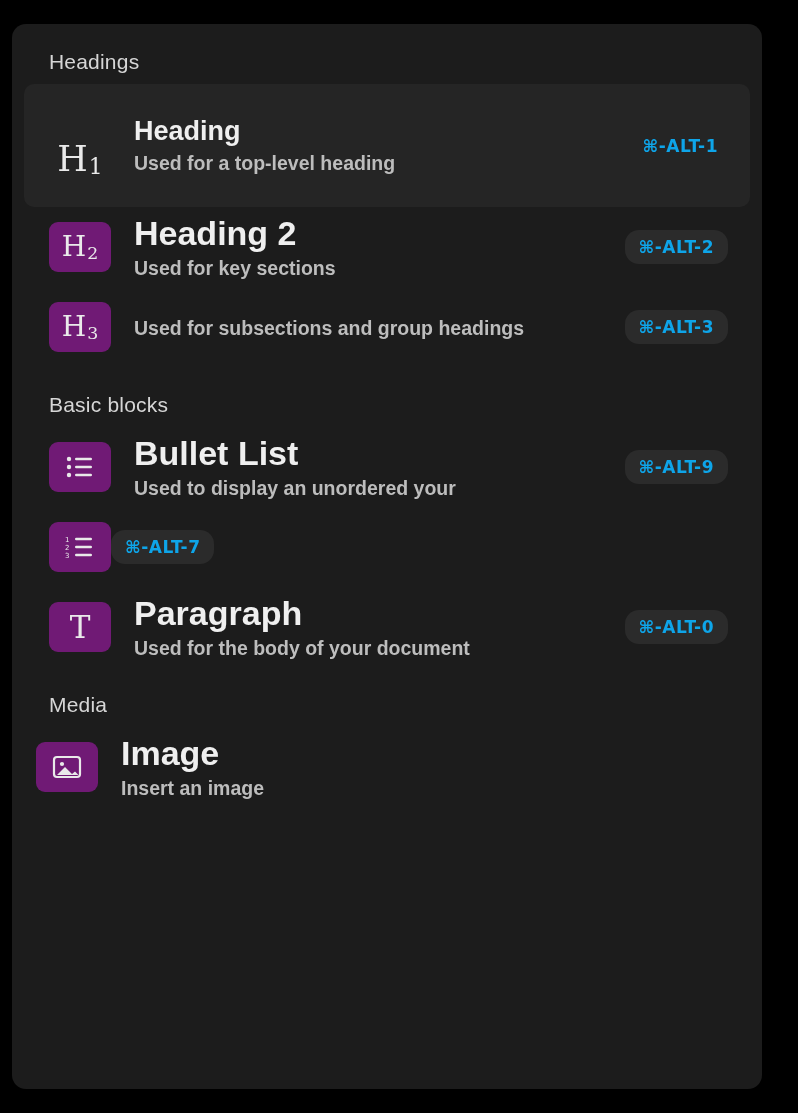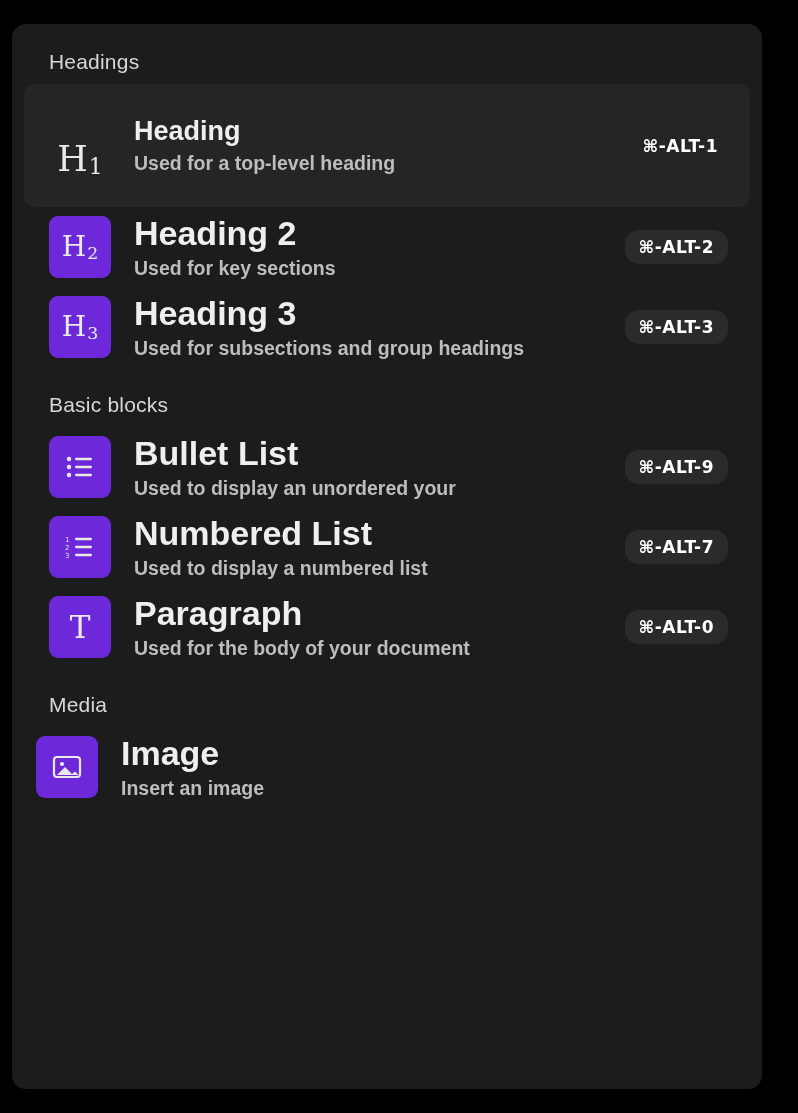--- a/index.html
+++ b/index.html
@@ -36,23 +36,23 @@
     border-radius: 10px;
     box-sizing: border-box;
     height: 80px;
   }
   .item.selected {
     background: #252525;
     height: 123px;
   }
   .icon-box {
     width: 62px;
-    height: 62px;
+    height: 50px;
     border-radius: 9px;
-    background: #6d28d9;
+    background: #701a75;
     display: flex;
     align-items: center;
     justify-content: center;
     flex: 0 0 auto;
     color: #e9e9e9;
   }
   .item.selected .icon-box {
     background: transparent;
     width: 62px;
     height: 62px;
@@ -97,21 +97,21 @@
   .item.selected .title { font-size: 27px; }
   .desc {
     color: #bdbdbd;
     font-size: 19.5px;
     line-height: 1.25;
     margin-top: 3px;
     white-space: nowrap;
   }
   .shortcut {
     flex: 0 0 auto;
-    color: #ffffff;
+    color: #0ea5e9;
     font-family: "DejaVu Sans", sans-serif;
     font-weight: bold;
     font-size: 17px;
     letter-spacing: 0.5px;
     background: #2b2b2b;
     border-radius: 14px;
     padding: 7px 14px;
     margin-right: 6px;
     white-space: nowrap;
   }
@@ -148,21 +148,20 @@
       <div class="desc">Used for key sections</div>
     </div>
     <div class="shortcut">⌘-ALT-2</div>
   </div>
 
   <div class="item">
     <div class="icon-box">
       <span class="htext h23text"><span>H</span><span class="num">3</span></span>
     </div>
     <div class="labels">
-      <div class="title">Heading 3</div>
       <div class="desc">Used for subsections and group headings</div>
     </div>
     <div class="shortcut">⌘-ALT-3</div>
   </div>
 
   <div class="group-label">Basic blocks</div>
 
   <div class="item">
     <div class="icon-box">
       <svg width="30" height="24" viewBox="0 0 30 24" fill="none">
@@ -185,24 +184,20 @@
     <div class="icon-box">
       <svg width="30" height="24" viewBox="0 0 30 24" fill="none">
         <text x="0" y="6.5" font-family="DejaVu Sans, sans-serif" font-size="7" fill="#e9e9e9">1</text>
         <text x="0" y="14.5" font-family="DejaVu Sans, sans-serif" font-size="7" fill="#e9e9e9">2</text>
         <text x="0" y="22.5" font-family="DejaVu Sans, sans-serif" font-size="7" fill="#e9e9e9">3</text>
         <rect x="10" y="2.8" width="17" height="2.4" rx="1.2" fill="#e9e9e9"></rect>
         <rect x="10" y="10.8" width="17" height="2.4" rx="1.2" fill="#e9e9e9"></rect>
         <rect x="10" y="18.8" width="17" height="2.4" rx="1.2" fill="#e9e9e9"></rect>
       </svg>
     </div>
-    <div class="labels">
-      <div class="title">Numbered List</div>
-      <div class="desc">Used to display a numbered list</div>
-    </div>
     <div class="shortcut">⌘-ALT-7</div>
   </div>
 
   <div class="item">
     <div class="icon-box">
       <span class="ttext">T</span>
     </div>
     <div class="labels">
       <div class="title">Paragraph</div>
       <div class="desc">Used for the body of your document</div>

